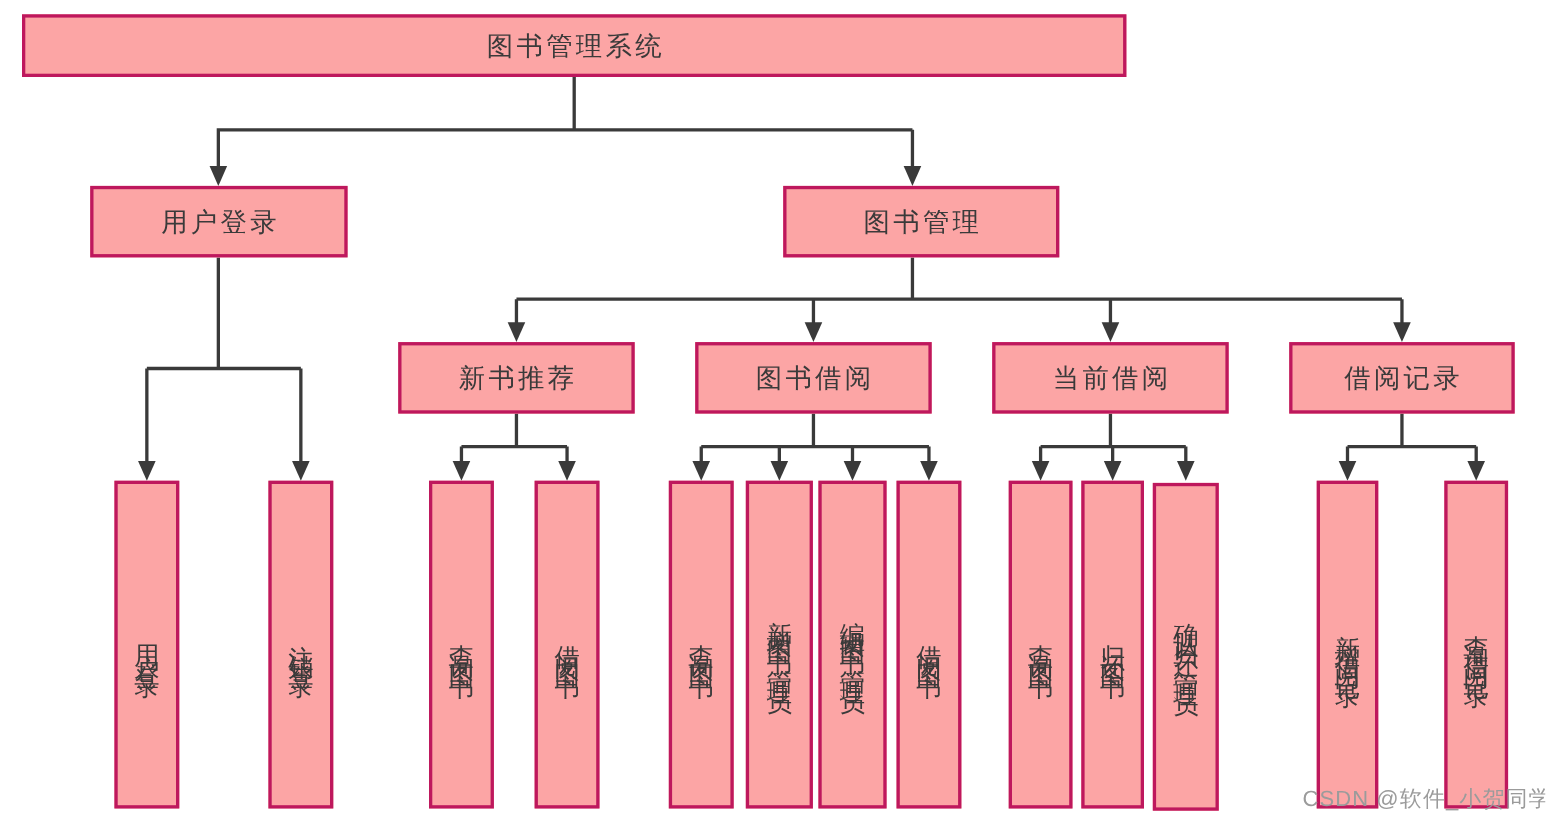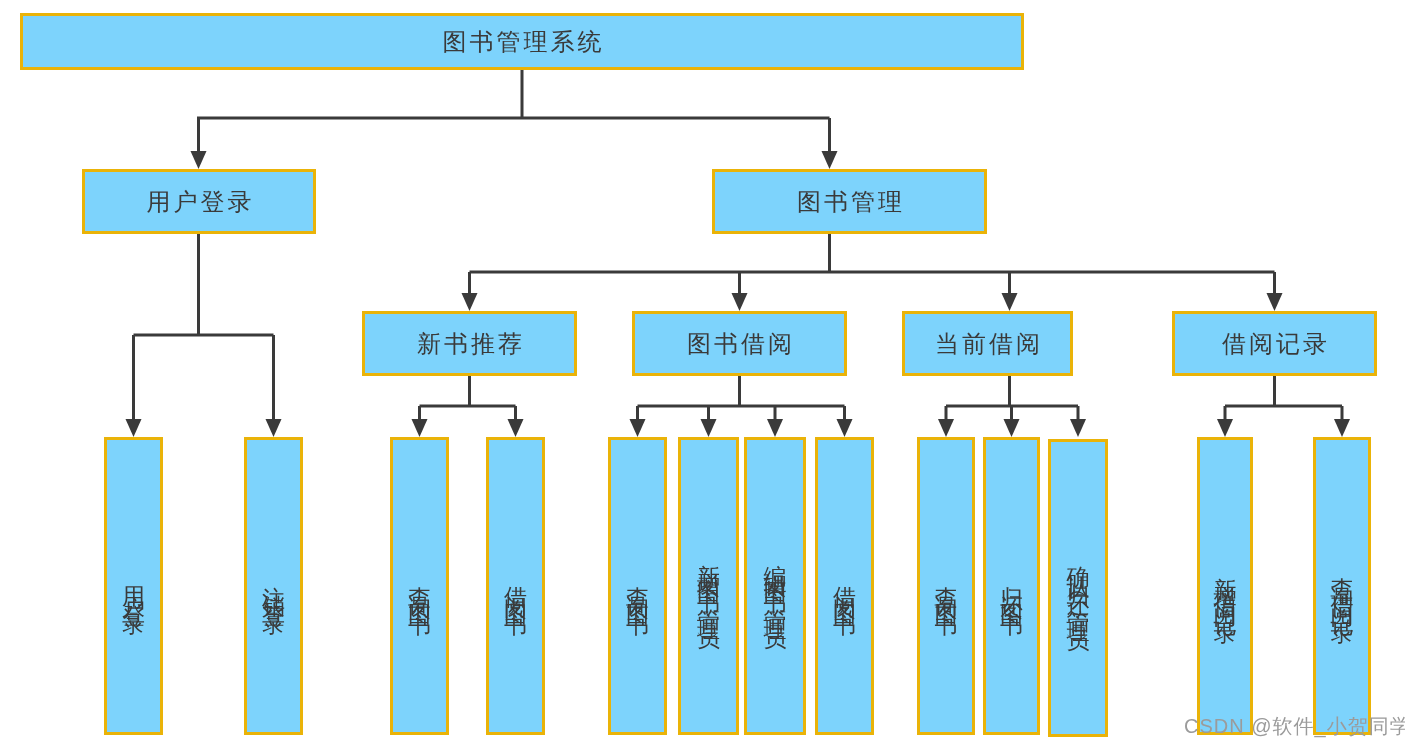--- a/index.html
+++ b/index.html
@@ -2,22 +2,22 @@
 <html><head>
 <meta charset="utf-8">
 <style>
   html,body{margin:0;padding:0;background:#ffffff;}
   .stage{
     position:relative;width:1405px;height:747px;background:#ffffff;overflow:hidden;
     font-family:"Liberation Sans","DejaVu Sans",sans-serif;color:#3a3a3a;
   }
   .wires{position:absolute;left:0;top:0;z-index:0;}
   .node{
-    position:absolute;box-sizing:border-box;background:#7dd3fc;
-    border:3px solid #eab308;display:flex;align-items:center;justify-content:center;
+    position:absolute;box-sizing:border-box;background:#fca5a5;
+    border:3px solid #be185d;display:flex;align-items:center;justify-content:center;
     z-index:1;white-space:nowrap;
   }
   .node.h{font-size:24px;letter-spacing:3px;text-indent:3px;}
   .node.v{
     writing-mode:vertical-rl;text-orientation:mixed;
     font-size:23px;letter-spacing:9px;line-height:1;
   }
   .watermark{
     position:absolute;left:1184px;top:713px;z-index:2;
     font-size:20px;color:#9b9b9b;letter-spacing:1px;white-space:nowrap;
@@ -81,25 +81,25 @@
       <polygon points="1003.5,419 1019.5,419 1011.5,437"></polygon>
       <polygon points="1070,419 1086,419 1078,437"></polygon>
       <polygon points="1217,419 1233,419 1225,437"></polygon>
       <polygon points="1334,419 1350,419 1342,437"></polygon>
     </g>
   </svg>
 
   <div class="node h" style="left:20px;top:13px;width:1004px;height:57px">图书管理系统</div>
 
   <div class="node h" style="left:82px;top:169px;width:234px;height:65px">用户登录</div>
-  <div class="node h" style="left:712px;top:169px;width:275px;height:65px">图书管理</div>
+  <div class="node h" style="left:712px;top:169px;width:251px;height:65px">图书管理</div>
 
   <div class="node h" style="left:632px;top:311px;width:215px;height:65px">图书借阅</div>
   <div class="node h" style="left:362px;top:311px;width:215px;height:65px">新书推荐</div>
-  <div class="node h" style="left:902px;top:311px;width:171px;height:65px">当前借阅</div>
+  <div class="node h" style="left:902px;top:311px;width:215px;height:65px">当前借阅</div>
   <div class="node h" style="left:1172px;top:311px;width:205px;height:65px">借阅记录</div>
 
   <div class="node v" style="left:104px;top:437px;width:59px;height:298px">用户登录</div>
   <div class="node v" style="left:244px;top:437px;width:59px;height:298px">注销登录</div>
 
   <div class="node v" style="left:390px;top:437px;width:59px;height:298px">查询图书</div>
   <div class="node v" style="left:486px;top:437px;width:59px;height:298px">借阅图书</div>
 
   <div class="node v" style="left:608px;top:437px;width:59px;height:298px">查询图书</div>
   <div class="node v" style="left:678px;top:437px;width:61px;height:298px">新增图书（管理员）</div>

